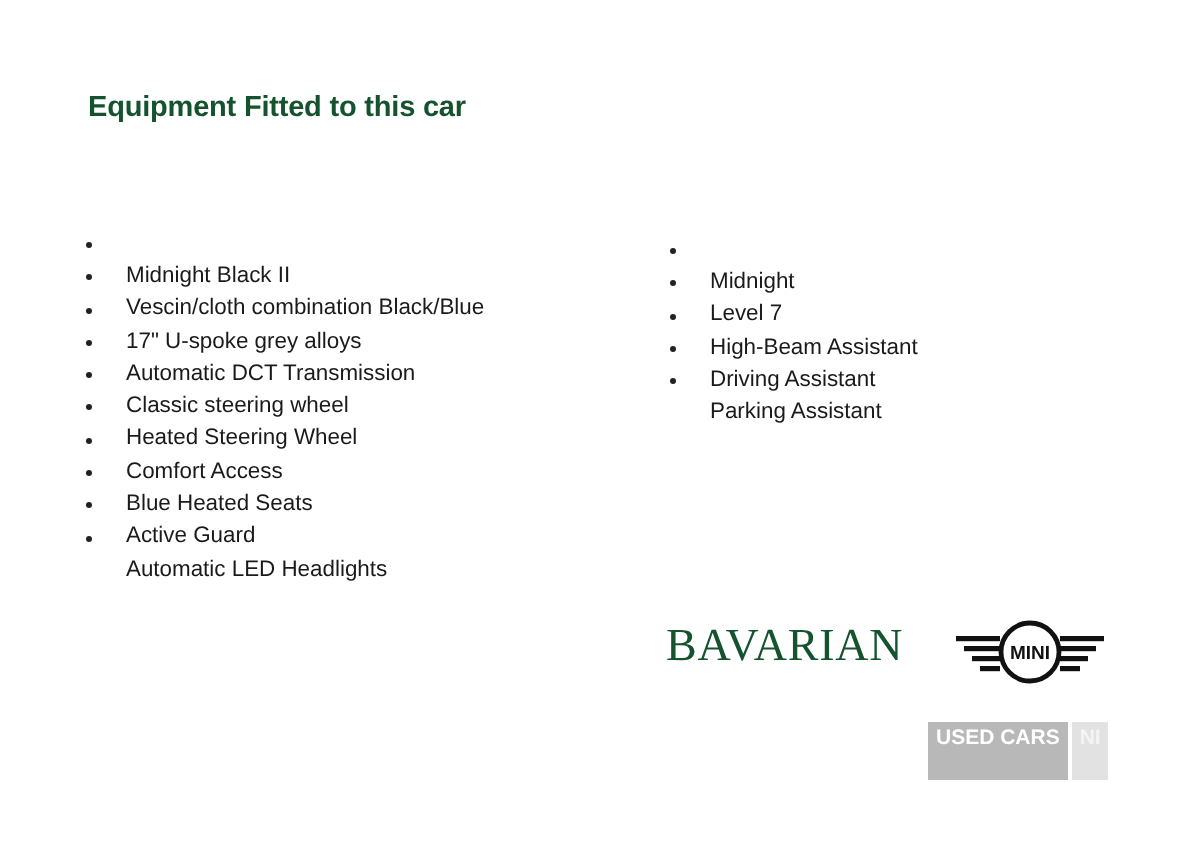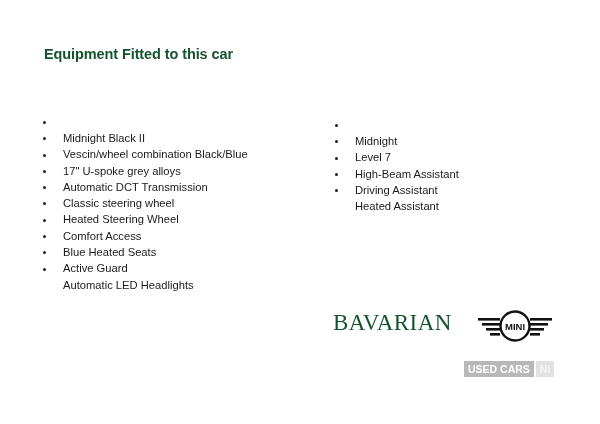--- a/index.html
+++ b/index.html
@@ -25,21 +25,21 @@
     .list-right { left: 335px; top: 117px; }
 
     .brand {
       position: absolute; left: 333px; top: 310px;
       font-family: "Liberation Serif", "DejaVu Serif", serif;
       font-size: 23px; letter-spacing: 0.4px; color: #14532d;
     }
     .mini-logo { position: absolute; left: 477px; top: 309px; width: 76px; height: 34px; }
 
     .badge {
-      position: absolute; left: 464px; top: 361px; height: 16px; display: flex;
+      position: absolute; left: 464px; top: 361px; height: 29px; display: flex;
       font-family: "Liberation Sans", sans-serif; font-weight: bold; font-size: 10.5px;
     }
     .badge .used {
       background: #b8b8b8; color: #ffffff; padding: 0 4px; line-height: 16px;
     }
     .badge .sep { width: 2px; background: #ffffff; }
     .badge .ni {
       background: #e2e2e2; color: #f4f4f4; padding: 0 4px; line-height: 16px;
     }
   </style>
@@ -48,21 +48,21 @@
 
 <div class="title">Equipment Fitted to this car</div>
 
 <ul class="list list-left">
   <li>
       <span class="bullet"></span>
       <span class="label">Midnight Black II</span>
     </li>
   <li>
       <span class="bullet"></span>
-      <span class="label">Vescin/wheel combination Black/Blue</span>
+      <span class="label">Vescin/cloth combination Black/Blue</span>
     </li>
   <li>
       <span class="bullet"></span>
       <span class="label">17" U-spoke grey alloys</span>
     </li>
   <li>
       <span class="bullet"></span>
       <span class="label">Automatic DCT Transmission</span>
     </li>
   <li>
@@ -103,21 +103,21 @@
   <li>
       <span class="bullet"></span>
       <span class="label">High-Beam Assistant</span>
     </li>
   <li>
       <span class="bullet"></span>
       <span class="label">Driving Assistant</span>
     </li>
   <li>
       <span class="bullet"></span>
-      <span class="label">Heated Assistant</span>
+      <span class="label">Parking Assistant</span>
     </li>
 </ul>
 
 <div class="brand">BAVARIAN</div>
 
 <svg class="mini-logo" viewBox="0 0 76 34">
 
   <rect x="1" y="9" width="22" height="2.6" fill="#111"></rect>
   <rect x="5" y="14" width="18" height="2.6" fill="#111"></rect>
   <rect x="9" y="19" width="14" height="2.6" fill="#111"></rect>

